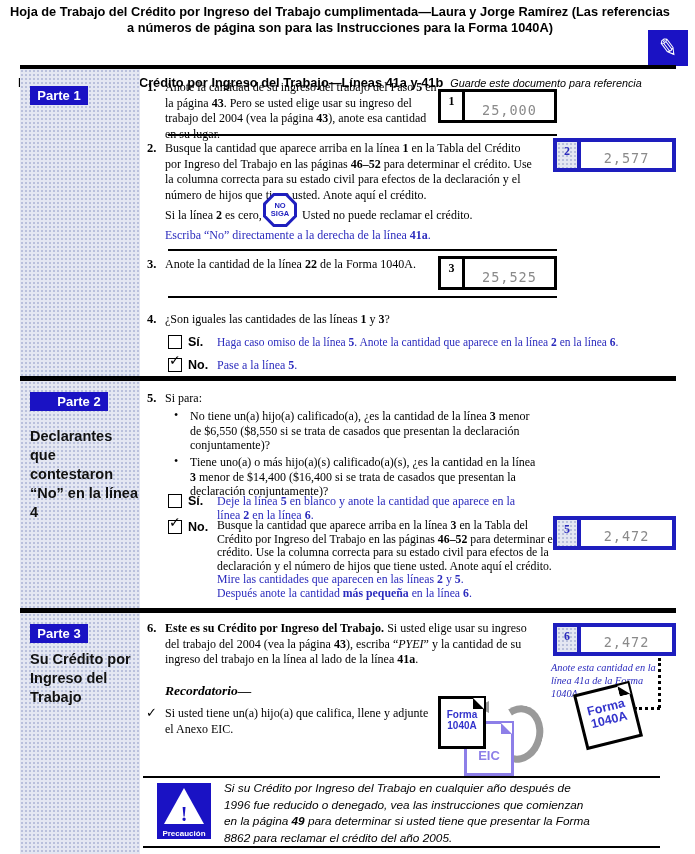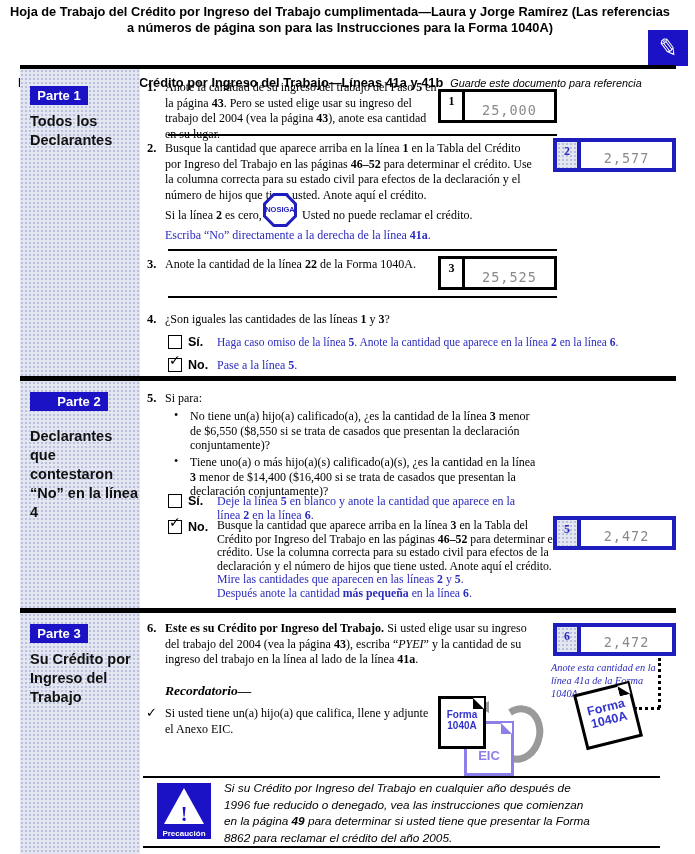--- a/index.html
+++ b/index.html
@@ -44,21 +44,21 @@
   .checkbox .mark{display:none;position:absolute;top:-7px;left:0px;font-size:14px;
                   font-family:"DejaVu Sans",sans-serif;}
   .checkbox.on .mark{display:block;}
   .cbl{position:absolute;font-family:"Liberation Sans",sans-serif;font-weight:bold;font-size:12.5px;}
   
   .nosiga{position:absolute;width:34px;height:34px;}
   .nosiga .o1{position:absolute;inset:0;background:#1e1ebe;
       clip-path:polygon(30% 0,70% 0,100% 30%,100% 70%,70% 100%,30% 100%,0 70%,0 30%);}
   .nosiga .o2{position:absolute;inset:3px;background:#fff;
       clip-path:polygon(30% 0,70% 0,100% 30%,100% 70%,70% 100%,30% 100%,0 70%,0 30%);
-      display:flex;flex-direction:row;align-items:center;justify-content:center;
+      display:flex;flex-direction:column;align-items:center;justify-content:center;
       color:#1e1ebe;font-family:"Liberation Sans",sans-serif;font-weight:bold;
       font-size:7.5px;line-height:8px;}
   
   .doc{position:absolute;background:#fff;border:3px solid #000;box-sizing:border-box;}
   .doc .fold{position:absolute;top:-1px;right:-1px;width:11px;height:11px;background:#fff;}
   .doc .fold::after{content:"";position:absolute;inset:0;background:#000;
         clip-path:polygon(0 0,0 100%,100% 100%);}
   .doc.purple{border-color:#8d7fe8;}
   .doc.purple .fold::after{background:#8d7fe8;}
   .doc .dtxt{width:100%;text-align:center;font-weight:bold;color:#3333cc;
@@ -95,21 +95,20 @@
     <span id="subtitle">Hoja de Trabajo del Crédito por Ingreso del Trabajo—Líneas 41a y 41b</span><span id="keep-note">Guarde este documento para referencia</span>
   </div>
   <div class="abs" id="pencil-box">
     <span>✎</span>
   </div>
 
   <div class="rule" style="left:20px;top:65px;width:656px;height:4px;"></div>
   <div class="abs stipple" style="left:20px;top:69px;width:120px;height:785px;"></div>
 
   <div class="abs part-label sans" style="left:30px;top:86px;">Parte 1</div>
-  <div class="abs part-heading sans" style="left:30px;top:112px;width:108px;">Todos los Declarantes</div>
 
   <div class="abs inum" style="left:147px;top:80px;">1.</div>
   <div class="abs itext" style="left:165px;top:80px;width:275px;">Anote la cantidad de su ingreso del trabajo del Paso <b>5</b> en la página <b>43</b>. Pero se usted elige usar su ingreso del trabajo del 2004 (vea la página <b>43</b>), anote esa cantidad en su lugar.</div>
   <div class="abox black" style="left:438px;top:89px;width:119px;height:34px;">
     <div class="lbl">1</div>
     <div class="val">25,000</div>
   </div>
   <div class="sep" style="left:168px;top:134px;width:389px;"></div>
 
   <div class="abs inum" style="left:147px;top:141px;">2.</div>

